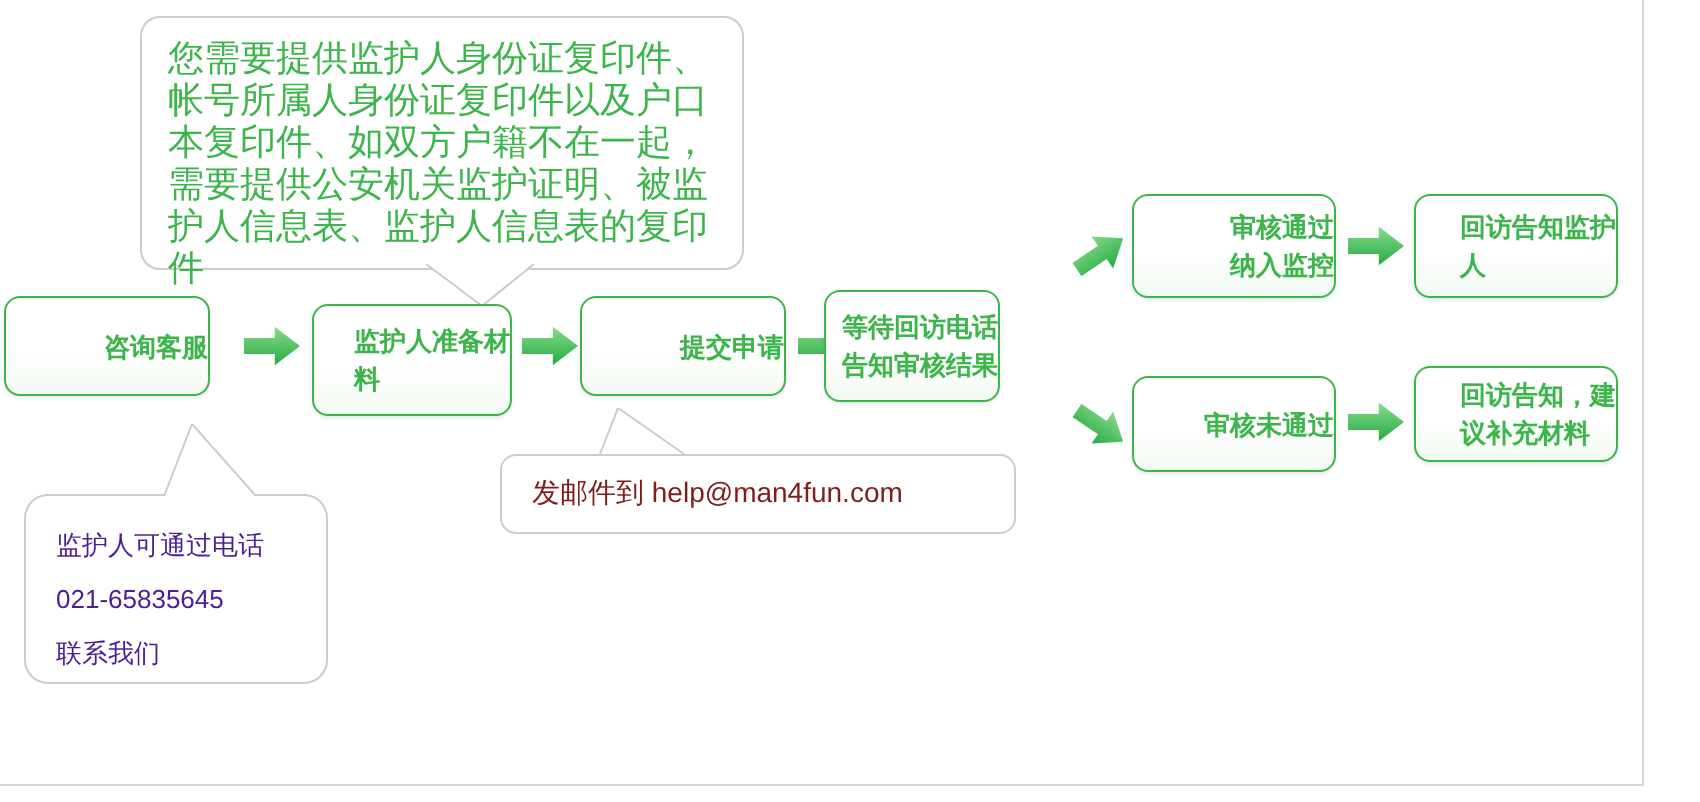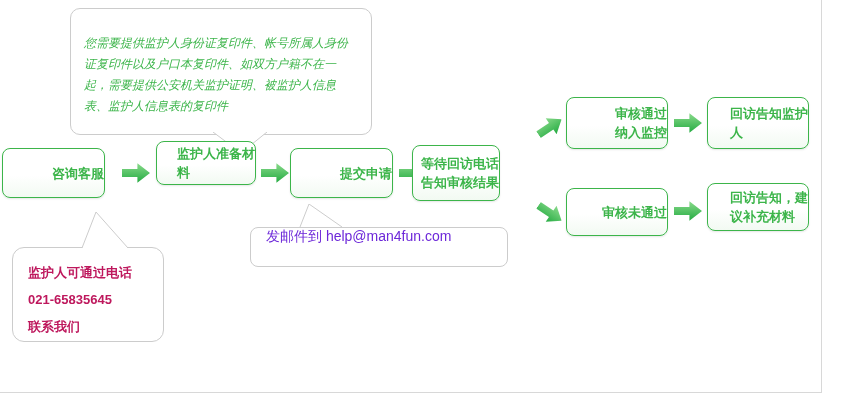--- a/index.html
+++ b/index.html
@@ -1,22 +1,22 @@
 <!DOCTYPE html>
 <html style="--accent: #3cb54a; --bubble-border: #cccccc; --arrow-light: #8fdd8f; --arrow-dark: #1ea83d;"><head>
 <meta charset="utf-8">
 <style>
   html,body{margin:0;padding:0;background:#fff;}
   body{font-family:"Liberation Sans","DejaVu Sans",sans-serif;}
   .stage{position:relative;width:850px;height:401px;background:#fff;overflow:hidden;}
   .frame{position:absolute;left:0;top:0;width:821px;height:392px;border-right:1px solid #d8d8d8;border-bottom:1px solid #d8d8d8;}
   .bubble{position:absolute;background:#fff;border:1px solid var(--bubble-border,#ccc);border-radius:10px;box-sizing:border-box;}
-  .bubble.materials{left:70px;top:8px;width:302px;height:127px;padding:24px 13px;color:var(--accent,#3cb54a);font-size:12px;line-height:21px;font-style:italic;}
-  .bubble.phone{left:12px;top:247px;width:152px;height:95px;padding:11px 15px;color:#be185d;font-size:13px;line-height:27px;border-radius:12px;font-weight:bold;}
-  .bubble.email{left:250px;top:227px;width:258px;height:40px;color:#6d28d9;font-size:14px;display:flex;align-items:flex-start;padding:0 15px;border-radius:8px;}
+  .bubble.materials{left:70px;top:8px;width:302px;height:127px;padding:10px 13px;color:var(--accent,#3cb54a);font-size:18px;line-height:21px;}
+  .bubble.phone{left:12px;top:247px;width:152px;height:95px;padding:11px 15px;color:#4c1d95;font-size:13px;line-height:27px;border-radius:12px;}
+  .bubble.email{left:250px;top:227px;width:258px;height:40px;color:#7f1d1d;font-size:14px;display:flex;align-items:center;padding:0 15px;border-radius:8px;}
   .tail{position:absolute;}
   .fbox{position:absolute;border:1px solid var(--accent,#3cb54a);border-radius:8px;
         background:linear-gradient(180deg,#ffffff 55%,#f2faf2);
         display:flex;align-items:center;justify-content:flex-end;
         color:var(--accent,#3cb54a);font-weight:bold;font-size:13px;line-height:19px;
         box-sizing:border-box;box-shadow:0 1px 2px rgba(0,0,0,0.10);}
   .fbox span{white-space:pre-line;text-align:left;}
   .arrow{position:absolute;width:28px;height:22px;
          background:linear-gradient(180deg,var(--arrow-light,#8fdd8f),var(--arrow-dark,#1ea83d));
          clip-path:polygon(0% 32%,55% 32%,55% 6%,100% 50%,55% 94%,55% 68%,0% 68%);}
@@ -51,21 +51,21 @@
   <svg class="tail" style="left:296px;top:204px" width="50" height="24">
     <polygon points="4,23 46,23 13,0" fill="#ffffff"></polygon>
     <polyline points="4,23 13,0 46,23" fill="none" stroke="#cccccc" stroke-width="1"></polyline>
   </svg>
 
   <div class="fbox" style="left:2px;top:148px;width:103px;height:50px">
     <span>咨询客服</span>
   </div>
   <div class="arrow" style="left:122px;top:162px"></div>
 
-  <div class="fbox" style="left:156px;top:141px;width:100px;height:44px">
+  <div class="fbox" style="left:156px;top:152px;width:100px;height:56px">
     <span>监护人准备材
 料</span>
   </div>
   <div class="arrow" style="left:261px;top:162px"></div>
 
   <div class="fbox" style="left:290px;top:148px;width:103px;height:50px">
     <span>提交申请</span>
   </div>
   <div class="arrow" style="left:399px;top:162px"></div>
 

